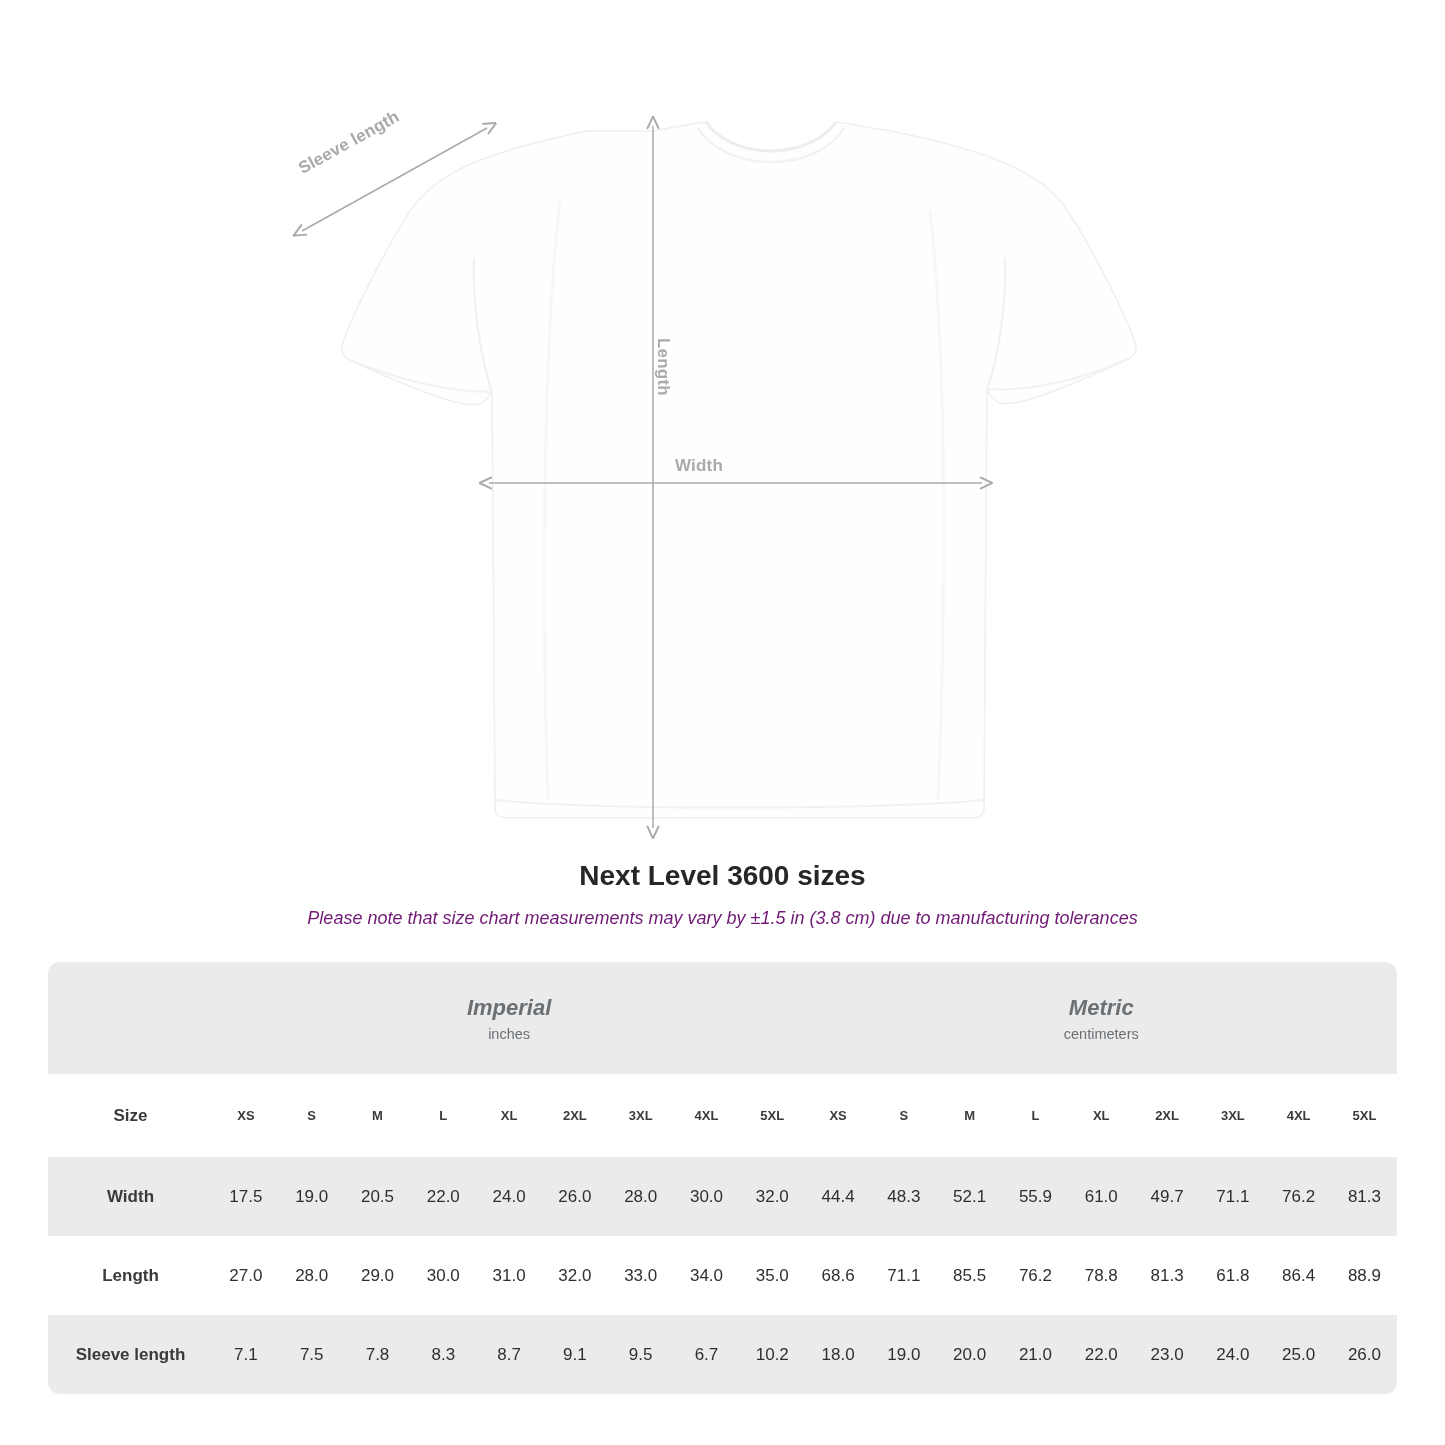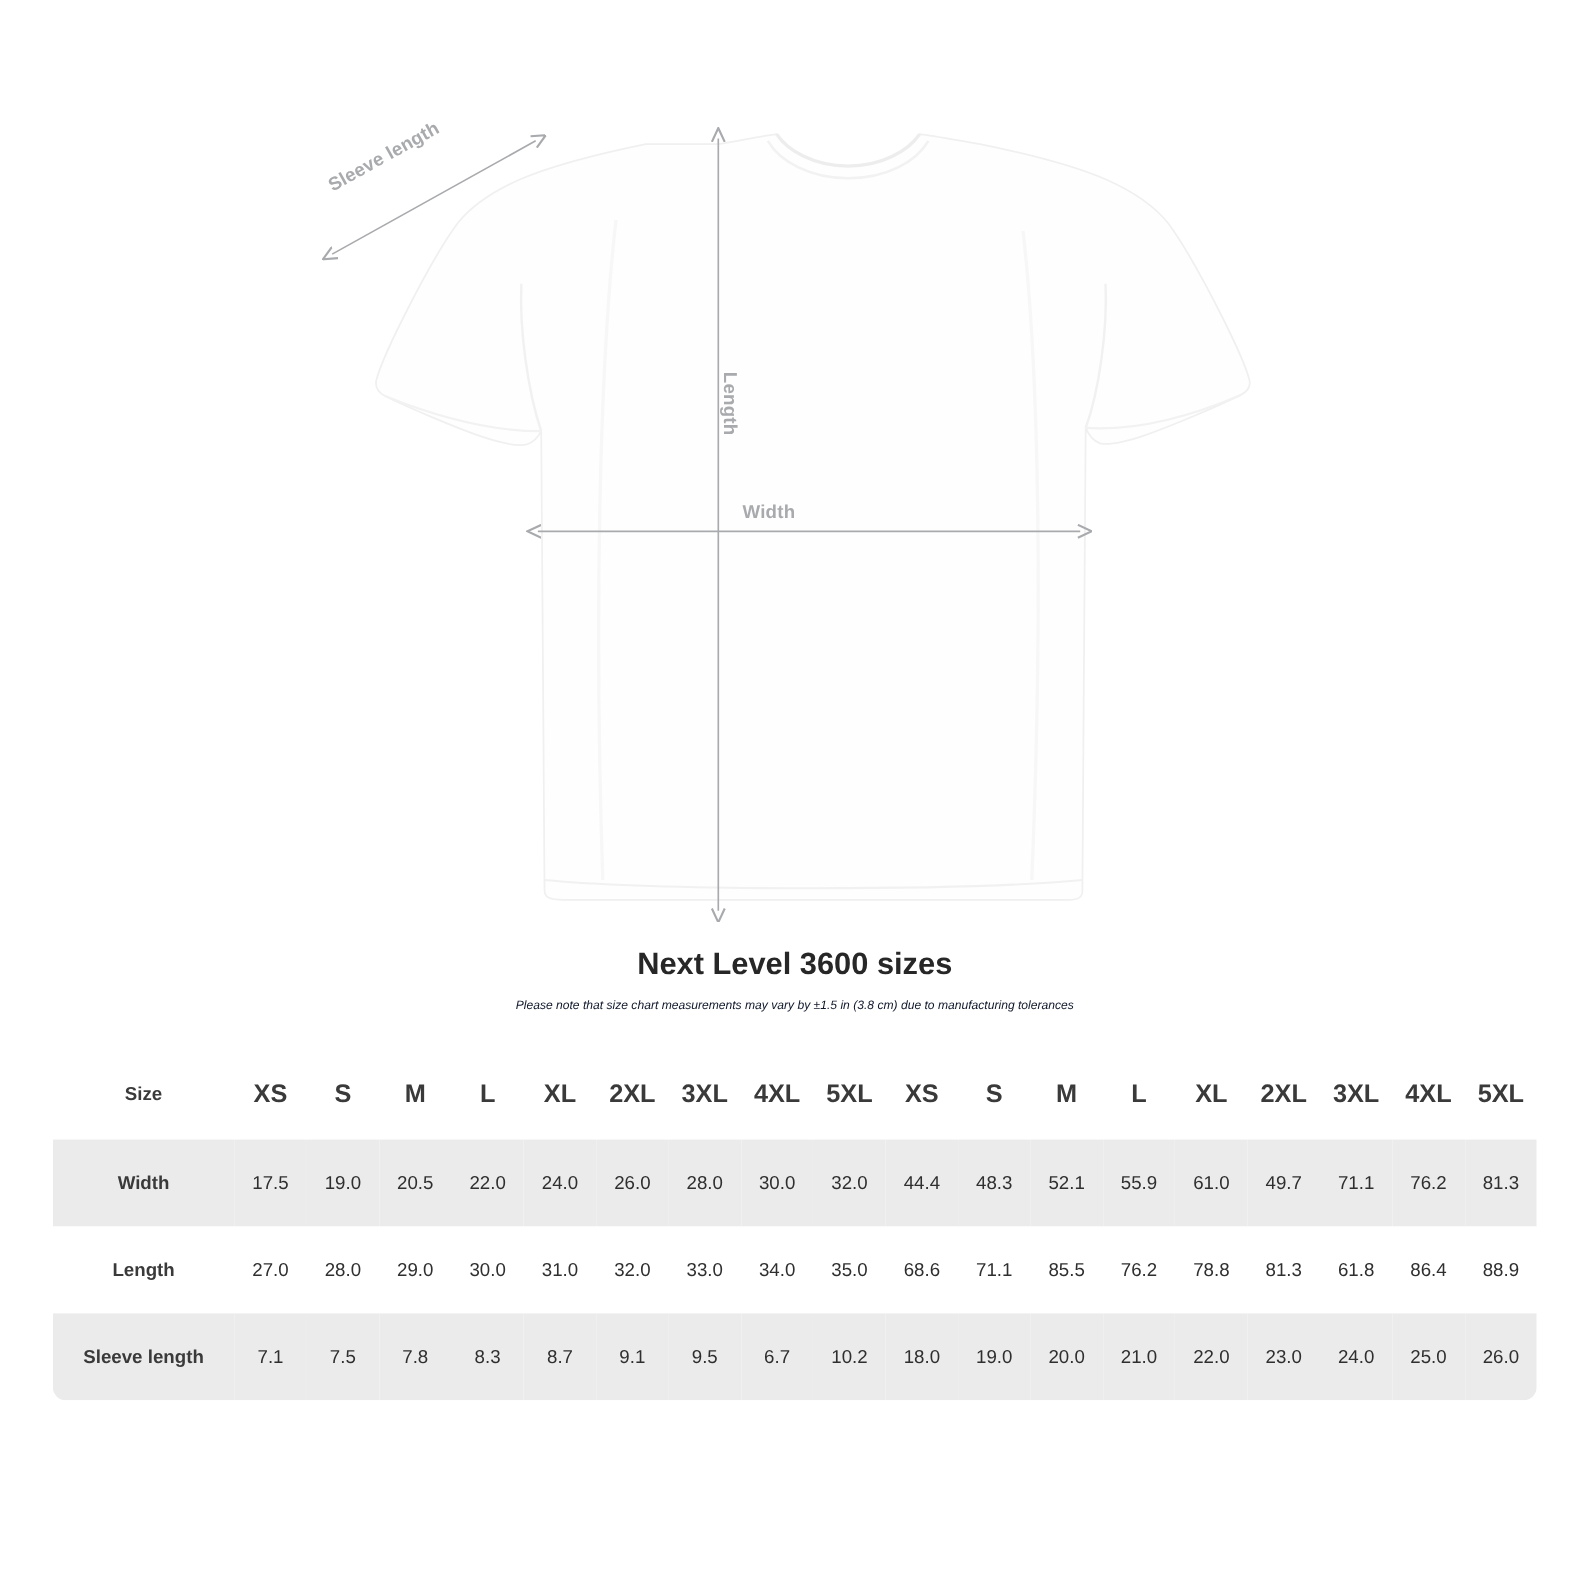--- a/index.html
+++ b/index.html
@@ -59,23 +59,23 @@
   
   .title {
     text-align: center;
     font-size: 28px;
     font-weight: bold;
     color: #272727;
     margin-top: 5px;
   }
   .subtitle {
     text-align: center;
-    font-size: 11px;
+    font-size: 18px;
     font-style: italic;
-    color: #0f172a;
+    color: #701a75;
     margin-top: 16px;
   }
 
   
   .table-wrap {
     margin: 33px 48px 0 48px;
     border-radius: 12px;
     overflow: hidden;
   }
   table.size-table {
@@ -107,21 +107,21 @@
     margin-top: 4px;
   }
   .corner-cell {
     background: #ebebeb;
   }
   .row-size {
     height: 83px;
     background: #ffffff;
   }
   .row-size td {
-    font-size: 23px;
+    font-size: 13px;
     font-weight: bold;
     color: #3a3a3a;
   }
   .row-size td.rowhead {
     font-size: 17px;
     margin-top: 48px;
   }
   .row-data {
     height: 79px;
   }
@@ -235,20 +235,31 @@
           <col class="col-sz">
           <col class="col-sz">
           <col class="col-sz">
         <col class="col-sz">
           <col class="col-sz">
           <col class="col-sz">
           <col class="col-sz">
       </colgroup>
       <tbody>
 
+        <tr class="unit-head">
+          <td class="corner-cell"></td>
+          <td colspan="9">
+            <div class="unit-name">Imperial</div>
+            <div class="unit-sub">inches</div>
+          </td>
+          <td colspan="9">
+            <div class="unit-name">Metric</div>
+            <div class="unit-sub">centimeters</div>
+          </td>
+        </tr>
 
         <tr class="row-size">
           <td class="rowhead">Size</td>
           <td class="cell-val">XS</td>
           <td class="cell-val">S</td>
           <td class="cell-val">M</td>
           <td class="cell-val">L</td>
           <td class="cell-val">XL</td>
           <td class="cell-val">2XL</td>
           <td class="cell-val">3XL</td>

